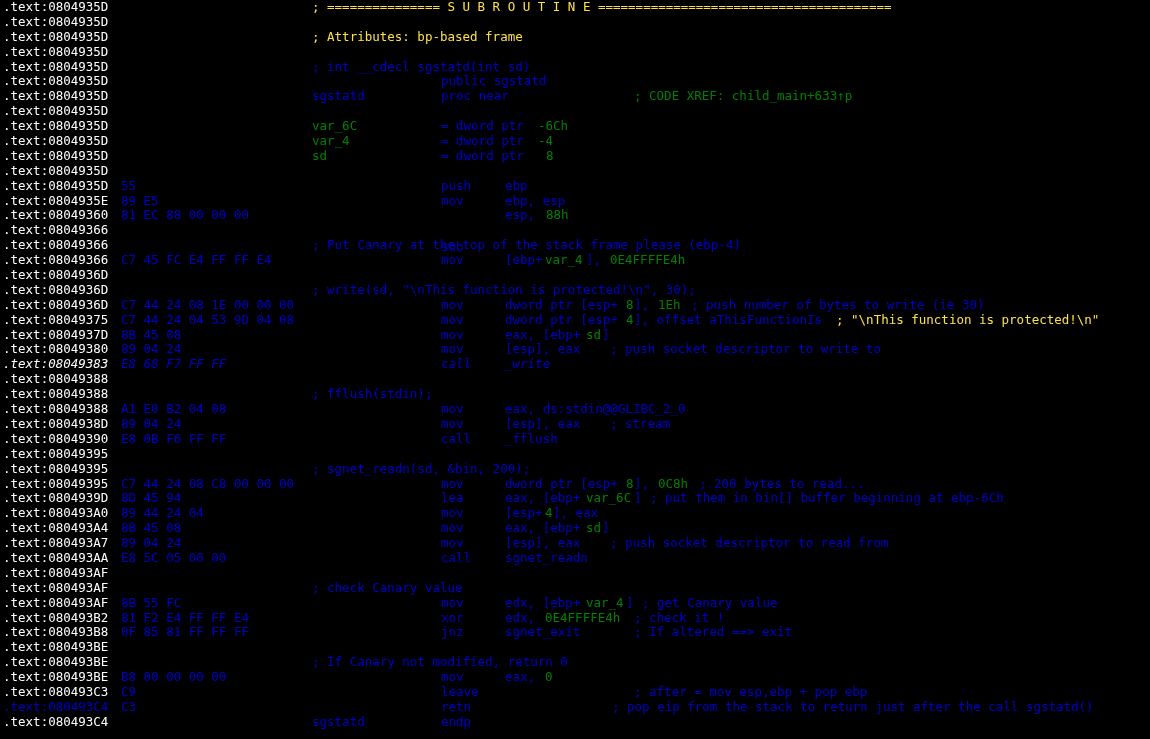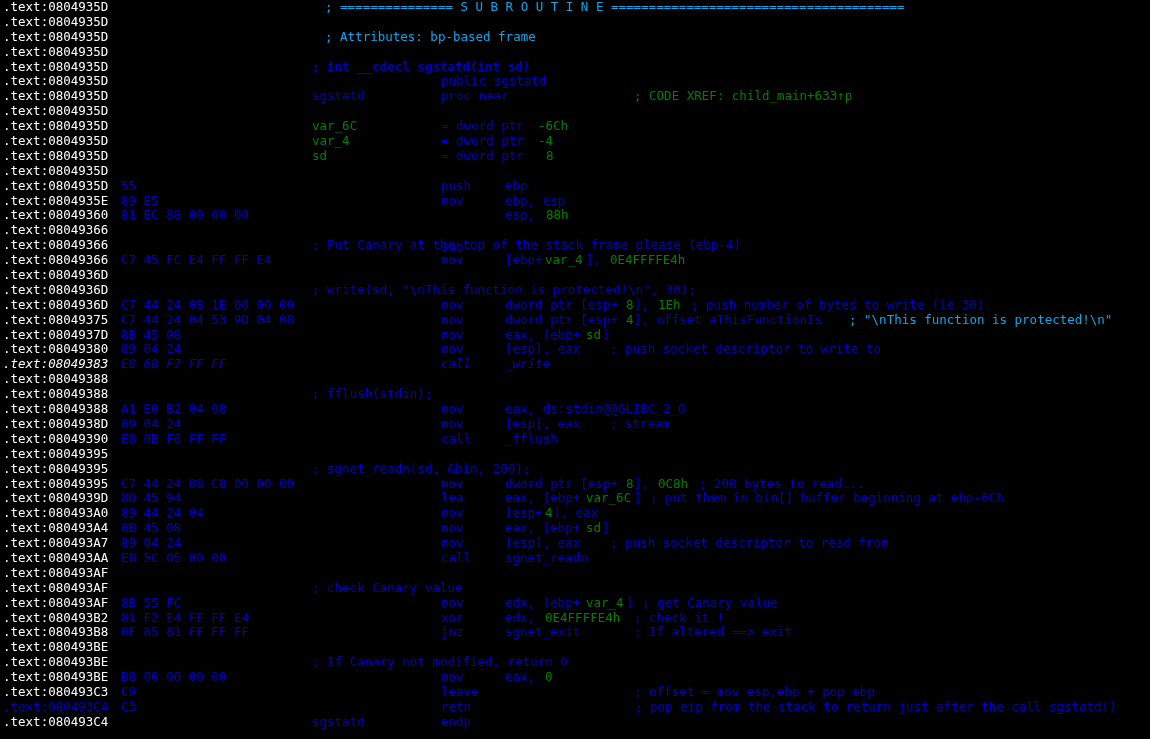--- a/index.html
+++ b/index.html
@@ -31,31 +31,31 @@
   .col {
     position: absolute;
     top: 0;
     white-space: pre;
   }
   .addr      { left: 3px;   color: #ffffff; }
   .addr.cur  { color: #0000cc; }
   .bytes     { left: 121px; color: #0000cc; }
   .c-blue  { color: #0000cc; }
   .c-green { color: #008000; }
-  .c-gray  { color: #0ea5e9; margin-left: 13px; }
+  .c-gray  { color: #fde047; }
 </style>
 </head>
 <body>
 
 <div id="listing">
     <div class="row" style="height: 14.9px; line-height: 14.9px;"><span class="col addr" style="left: 3px;">.text:0804935D</span><span class="col c-gray" style="left: 312px;">; =============== S U B R O U T I N E =======================================</span></div>
     <div class="row" style="height: 14.9px; line-height: 14.9px;"><span class="col addr" style="left: 3px;">.text:0804935D</span></div>
     <div class="row" style="height: 14.9px; line-height: 14.9px;"><span class="col addr" style="left: 3px;">.text:0804935D</span><span class="col c-gray" style="left: 312px;">; Attributes: bp-based frame</span></div>
     <div class="row" style="height: 14.9px; line-height: 14.9px;"><span class="col addr" style="left: 3px;">.text:0804935D</span></div>
-    <div class="row" style="height: 14.9px; line-height: 14.9px;"><span class="col addr" style="left: 3px;">.text:0804935D</span><span class="col c-blue" style="left: 312px; font-weight: bold;">; int __cdecl sgstatd(int sd)</span></div>
+    <div class="row" style="height: 14.9px; line-height: 14.9px;"><span class="col addr" style="left: 3px;">.text:0804935D</span><span class="col c-blue" style="left: 312px;">; int __cdecl sgstatd(int sd)</span></div>
     <div class="row" style="height: 14.9px; line-height: 14.9px;"><span class="col addr" style="left: 3px;">.text:0804935D</span><span class="col c-blue" style="left: 441px;">public sgstatd</span></div>
     <div class="row" style="height: 14.9px; line-height: 14.9px;"><span class="col addr" style="left: 3px;">.text:0804935D</span><span class="col c-blue" style="left: 312px;">sgstatd</span><span class="col c-blue" style="left: 441px;">proc near</span><span class="col c-green" style="left: 634px;">; CODE XREF: child_main+633↑p</span></div>
     <div class="row" style="height: 14.9px; line-height: 14.9px;"><span class="col addr" style="left: 3px;">.text:0804935D</span></div>
     <div class="row" style="height: 14.9px; line-height: 14.9px;"><span class="col addr" style="left: 3px;">.text:0804935D</span><span class="col c-green" style="left: 312px;">var_6C</span><span class="col c-blue" style="left: 441px;">= dword ptr </span><span class="col c-green" style="left: 538px;">-6Ch</span></div>
     <div class="row" style="height: 14.9px; line-height: 14.9px;"><span class="col addr" style="left: 3px;">.text:0804935D</span><span class="col c-green" style="left: 312px;">var_4</span><span class="col c-blue" style="left: 441px;">= dword ptr </span><span class="col c-green" style="left: 538px;">-4</span></div>
     <div class="row" style="height: 14.9px; line-height: 14.9px;"><span class="col addr" style="left: 3px;">.text:0804935D</span><span class="col c-green" style="left: 312px;">sd</span><span class="col c-blue" style="left: 441px;">= dword ptr </span><span class="col c-green" style="left: 546px;">8</span></div>
     <div class="row" style="height: 14.9px; line-height: 14.9px;"><span class="col addr" style="left: 3px;">.text:0804935D</span></div>
     <div class="row" style="height: 14.9px; line-height: 14.9px;"><span class="col addr" style="left: 3px;">.text:0804935D</span><span class="col bytes" style="left: 121px;">55</span><span class="col c-blue" style="left: 441px;">push</span><span class="col c-blue" style="left: 505px;">ebp</span></div>
     <div class="row" style="height: 14.9px; line-height: 14.9px;"><span class="col addr" style="left: 3px;">.text:0804935E</span><span class="col bytes" style="left: 121px;">89 E5</span><span class="col c-blue" style="left: 441px;">mov</span><span class="col c-blue" style="left: 505px;">ebp, esp</span></div>
     <div class="row" style="height: 14.9px; line-height: 14.9px;"><span class="col addr" style="left: 3px;">.text:08049360</span><span class="col bytes" style="left: 121px;">81 EC 88 00 00 00</span><span class="col c-blue" style="left: 441px; margin-top: 32px;">sub</span><span class="col c-blue" style="left: 505px;">esp, </span><span class="col c-green" style="left: 546px;">88h</span></div>
@@ -83,16 +83,16 @@
     <div class="row" style="height: 14.9px; line-height: 14.9px;"><span class="col addr" style="left: 3px;">.text:080493A7</span><span class="col bytes" style="left: 121px;">89 04 24</span><span class="col c-blue" style="left: 441px;">mov</span><span class="col c-blue" style="left: 505px;">[esp], eax</span><span class="col c-blue" style="left: 610px;">; push socket descriptor to read from</span></div>
     <div class="row" style="height: 14.9px; line-height: 14.9px;"><span class="col addr" style="left: 3px;">.text:080493AA</span><span class="col bytes" style="left: 121px;">E8 5C 05 00 00</span><span class="col c-blue" style="left: 441px;">call</span><span class="col c-blue" style="left: 505px;">sgnet_readn</span></div>
     <div class="row" style="height: 14.9px; line-height: 14.9px;"><span class="col addr" style="left: 3px;">.text:080493AF</span></div>
     <div class="row" style="height: 14.9px; line-height: 14.9px;"><span class="col addr" style="left: 3px;">.text:080493AF</span><span class="col c-blue" style="left: 312px;">; check Canary value</span></div>
     <div class="row" style="height: 14.9px; line-height: 14.9px;"><span class="col addr" style="left: 3px;">.text:080493AF</span><span class="col bytes" style="left: 121px;">8B 55 FC</span><span class="col c-blue" style="left: 441px;">mov</span><span class="col c-blue" style="left: 505px;">edx, [ebp+</span><span class="col c-green" style="left: 586px;">var_4</span><span class="col c-blue" style="left: 626px;">] </span><span class="col c-blue" style="left: 642px;">; get Canary value</span></div>
     <div class="row" style="height: 14.9px; line-height: 14.9px;"><span class="col addr" style="left: 3px;">.text:080493B2</span><span class="col bytes" style="left: 121px;">81 F2 E4 FF FF E4</span><span class="col c-blue" style="left: 441px;">xor</span><span class="col c-blue" style="left: 505px;">edx, </span><span class="col c-green" style="left: 545px;">0E4FFFFE4h</span><span class="col c-blue" style="left: 634px;">; check it !</span></div>
     <div class="row" style="height: 14.9px; line-height: 14.9px;"><span class="col addr" style="left: 3px;">.text:080493B8</span><span class="col bytes" style="left: 121px;">0F 85 81 FF FF FF</span><span class="col c-blue" style="left: 441px;">jnz</span><span class="col c-blue" style="left: 505px;">sgnet_exit</span><span class="col c-blue" style="left: 634px;">; If altered ==&gt; exit</span></div>
     <div class="row" style="height: 14.9px; line-height: 14.9px;"><span class="col addr" style="left: 3px;">.text:080493BE</span></div>
     <div class="row" style="height: 14.9px; line-height: 14.9px;"><span class="col addr" style="left: 3px;">.text:080493BE</span><span class="col c-blue" style="left: 312px;">; If Canary not modified, return 0</span></div>
     <div class="row" style="height: 14.9px; line-height: 14.9px;"><span class="col addr" style="left: 3px;">.text:080493BE</span><span class="col bytes" style="left: 121px;">B8 00 00 00 00</span><span class="col c-blue" style="left: 441px;">mov</span><span class="col c-blue" style="left: 505px;">eax, </span><span class="col c-green" style="left: 545px;">0</span></div>
-    <div class="row" style="height: 14.9px; line-height: 14.9px;"><span class="col addr" style="left: 3px; text-align: right;">.text:080493C3</span><span class="col bytes" style="left: 121px;">C9</span><span class="col c-blue" style="left: 441px;">leave</span><span class="col c-blue" style="left: 634px;">; offset = mov esp,ebp + pop ebp</span></div>
-    <div class="row" style="height: 14.9px; line-height: 14.9px;"><span class="col addr cur" style="left: 3px;">.text:080493C4</span><span class="col bytes" style="left: 121px;">C3</span><span class="col c-blue" style="left: 441px;">retn</span><span class="col c-blue" style="left: 635px;">; pop eip from the stack to return just after the call sgstatd()</span></div>
+    <div class="row" style="height: 14.9px; line-height: 14.9px;"><span class="col addr" style="left: 3px; text-align: right;">.text:080493C3</span><span class="col bytes" style="left: 121px;">C9</span><span class="col c-blue" style="left: 441px;">leave</span><span class="col c-blue" style="left: 634px;">; after = mov esp,ebp + pop ebp</span></div>
+    <div class="row" style="height: 14.9px; line-height: 14.9px;"><span class="col addr cur" style="left: 3px;">.text:080493C4</span><span class="col bytes" style="left: 121px;">C3</span><span class="col c-blue" style="left: 441px;">retn</span><span class="col c-blue" style="left: 612px;">; pop eip from the stack to return just after the call sgstatd()</span></div>
     <div class="row" style="height: 14.9px; line-height: 14.9px;"><span class="col addr" style="left: 3px;">.text:080493C4</span><span class="col c-blue" style="left: 312px;">sgstatd</span><span class="col c-blue" style="left: 441px;">endp</span></div>
   </div>
 
 </body></html>

